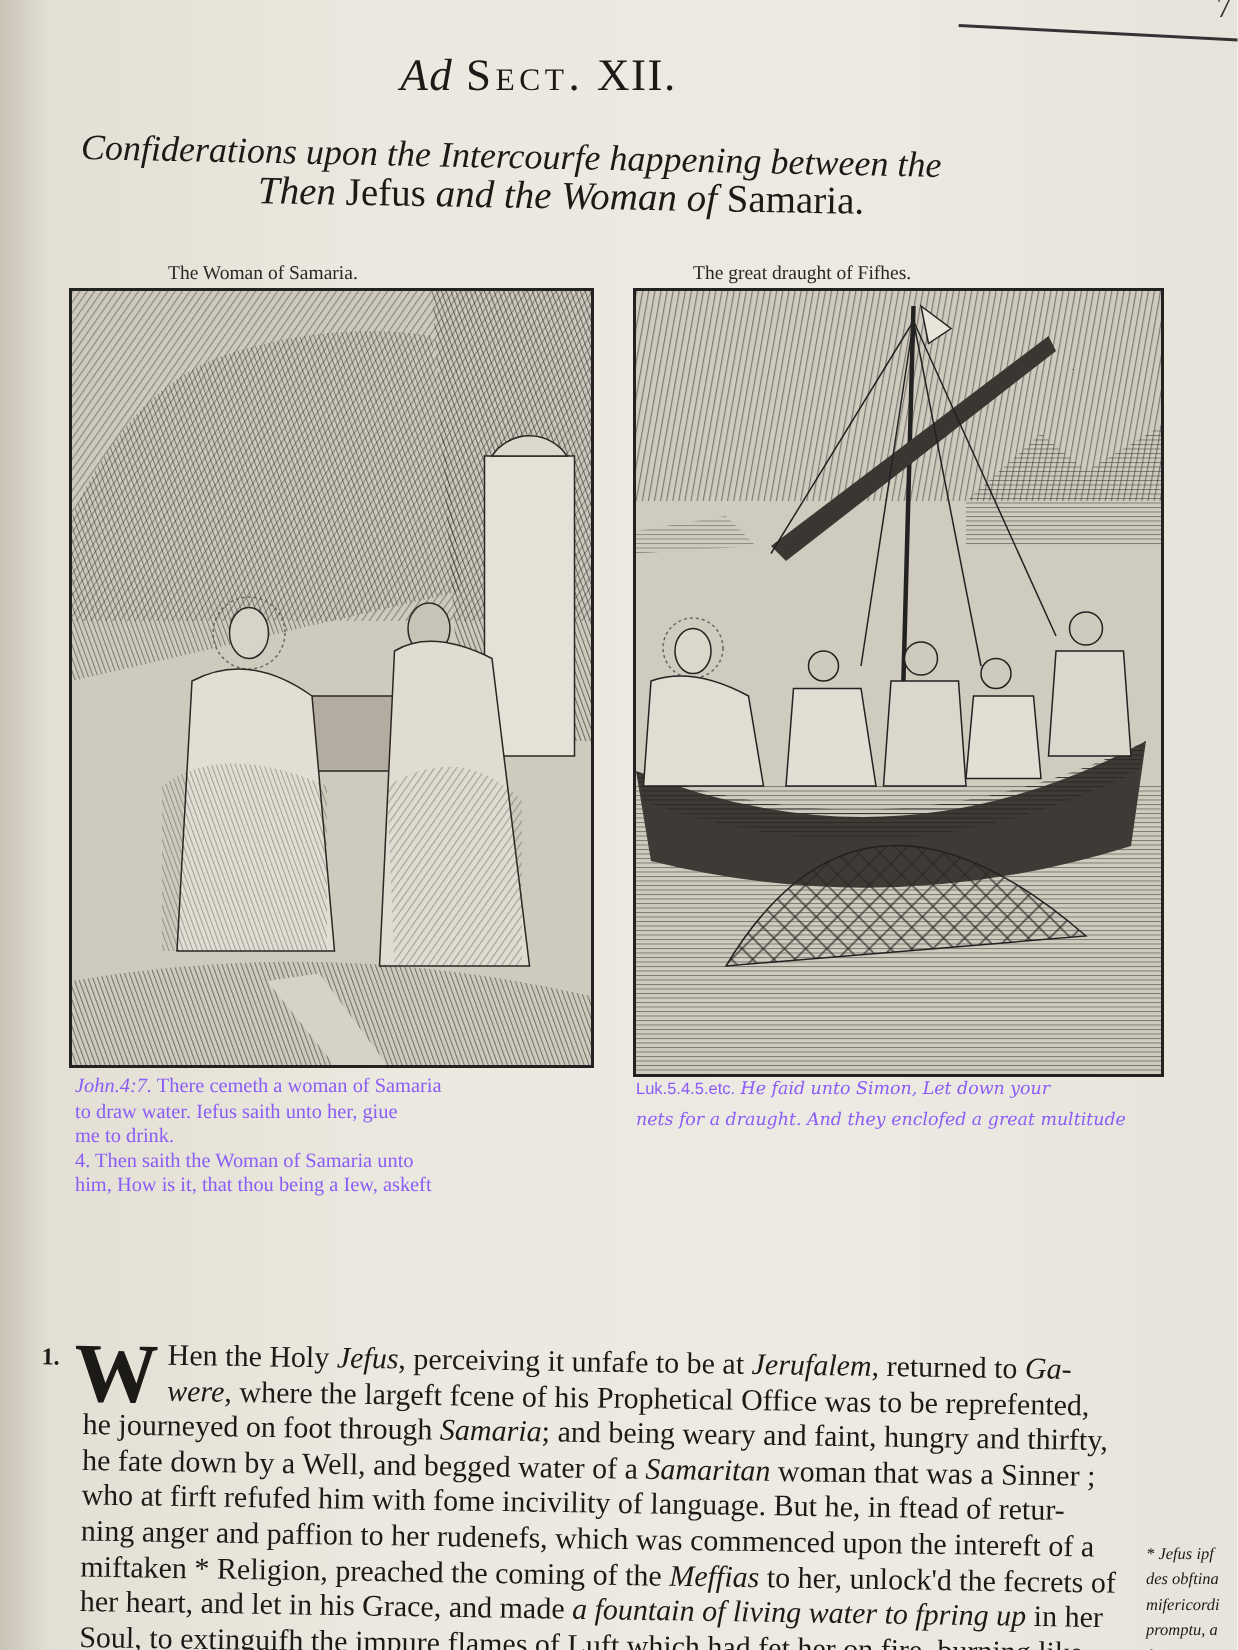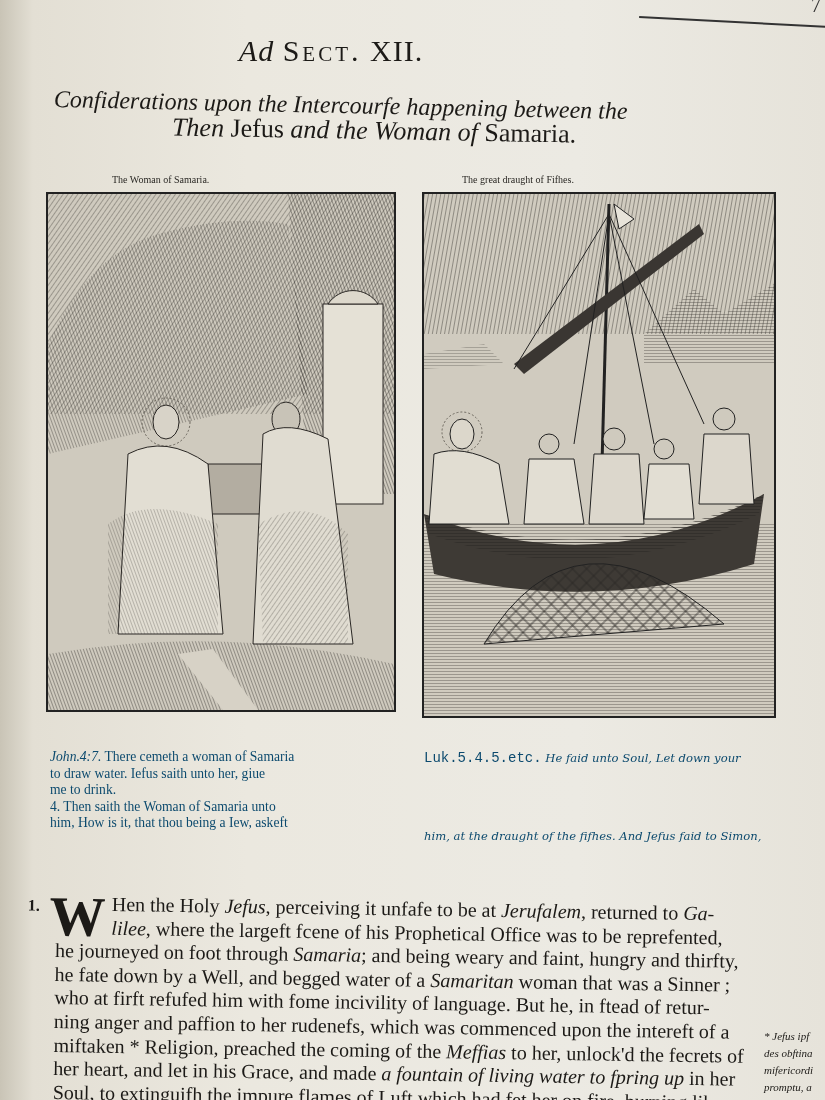--- a/index.html
+++ b/index.html
@@ -5,35 +5,35 @@
   html, body { margin:0; padding:0; }
   body {
     width:825px; height:1100px; overflow:hidden; position:relative;
     background: linear-gradient(90deg, #c9c4b6 0%, #e3dfd4 4%, #ebe8df 30%, #eceae3 70%, #e6e3da 100%);
     font-family: "Liberation Serif", "DejaVu Serif", serif;
     color:#1c1a17;
   }
   .corner-line { position:absolute; top:0; left:640px; width:200px; height:16px;
     border-bottom:2px solid #333; transform:rotate(3deg); transform-origin:left top; }
   .corner-num { position:absolute; top:-6px; right:4px; font-size:20px; color:#333; }
-  .sect { position:absolute; top:34px; left:0; width:662px; text-align:center; font-size:30px; letter-spacing:1px; }
+  .sect { position:absolute; top:34px; left:0; width:662px; text-align:center; font-size:30px; letter-spacing:1px;padding-left:28px; }
   .sect .ad { font-style:italic; }
   .sect .sc { font-variant:small-caps; letter-spacing:3px; }
   .title1 { position:absolute; top:86px; left:54px; font-size:24px; font-style:italic; transform:rotate(1.2deg); transform-origin:left; white-space:nowrap; }
   .title2 { position:absolute; top:116px; left:172px; font-size:26px; font-style:italic; white-space:nowrap; transform:rotate(1deg); }
   .title2 .up { font-style:normal; }
 
-  .caption-top { position:absolute; font-size:10px; color:#2a2824; }
+  .caption-top { position:absolute; font-size:13px; color:#2a2824; }
   .plate { position:absolute; border:2px solid #222; background:#bdb8ac; overflow:hidden; }
   .plate svg { width:100%; height:100%; display:block; }
 
-  .cap { position:absolute; font-size:13.6px; line-height:16.5px; color:#0c4a6e;margin-top:33px; }
+  .cap { position:absolute; font-size:13.6px; line-height:16.5px; color:#8b5cf6; }
   .cap .ref { font-style:italic; }
   .cap-right { font-style:italic; font-family:"DejaVu Serif", serif; font-size:11.6px; line-height:19.5px; }
-  .cap-right .ref { font-style:normal; font-family:Liberation Mono, monospace; font-size:14px; }
+  .cap-right .ref { font-style:normal; font-family:Liberation Sans, sans-serif; font-size:11px; }
 
   .body { position:absolute; top:892px; left:56px; width:712px; font-size:20px; line-height:23.6px; transform:rotate(0.9deg); transform-origin:left top; }
   .body .num { position:absolute; left:-28px; top:2px; font-size:16px; font-weight:bold; }
   .dropcap { float:left; font-size:56px; line-height:44px; margin:2px 6px 0 -6px; font-weight:bold; }
   .body .it { font-style:italic; }
   .line { display:block; white-space:nowrap; }
   .margin-note { position:absolute; top:1028px; left:764px; width:70px; font-size:11px; line-height:17px; font-style:italic; }
 </style>
 </head>
 <body>
@@ -134,33 +134,33 @@
   <span class="ref">John.4:7.</span>
   <span>There cemeth a woman of Samaria</span><br>
   <span>to draw water. Iefus saith unto her, giue</span><br>
   <span>me to drink.</span><br>
   <span>4. Then saith the Woman of Samaria unto</span><br>
   <span>him, How is it, that thou being a Iew, askeft</span><br>
 </div>
 
 <div class="cap cap-right" style="top:716px;left:424px;width:380px;">
   <span class="ref">Luk.5.4.5.etc.</span>
-  <span>He faid unto Soul, Let down your</span><br>
+  <span>He faid unto Simon, Let down your</span><br>
+  <span>nets for a draught. And they enclofed a great multitude</span><br>
   <br>
   <br>
   <br>
-  <span>him, at the draught of the fifhes. And Jefus faid to Simon,</span><br>
 </div>
 
 <div class="body">
   <span class="num">1.</span>
   <span class="dropcap">W</span>
   <div id="body-lines">
       <span class="line"><span>Hen the Holy </span><span class="it">Jefus</span><span>, perceiving it unfafe to be at </span><span class="it">Jerufalem</span><span>, returned to </span><span class="it">Ga-</span></span>
-      <span class="line"><span class="it">lilee</span><span>, where the largeft fcene of his Prophetical Office was to be reprefented,</span></span>
+      <span class="line"><span class="it">were</span><span>, where the largeft fcene of his Prophetical Office was to be reprefented,</span></span>
       <span class="line"><span>he journeyed on foot through </span><span class="it">Samaria</span><span>; and being weary and faint, hungry and thirfty,</span></span>
       <span class="line"><span>he fate down by a Well, and begged water of a </span><span class="it">Samaritan</span><span> woman that was a Sinner ;</span></span>
       <span class="line"><span>who at firft refufed him with fome incivility of language.   But he, in ftead of retur-</span></span>
       <span class="line"><span>ning anger and paffion to her rudenefs, which was commenced upon the intereft of a</span></span>
       <span class="line"><span>miftaken * Religion, preached the coming of the </span><span class="it">Meffias</span><span> to her, unlock'd the fecrets of</span></span>
       <span class="line"><span>her heart, and let in his Grace, and made </span><span class="it">a fountain of living water to fpring up</span><span> in her</span></span>
       <span class="line"><span>Soul, to extinguifh the impure flames of Luft which had fet her on fire, burning like</span></span>
     </div>
 </div>
 

